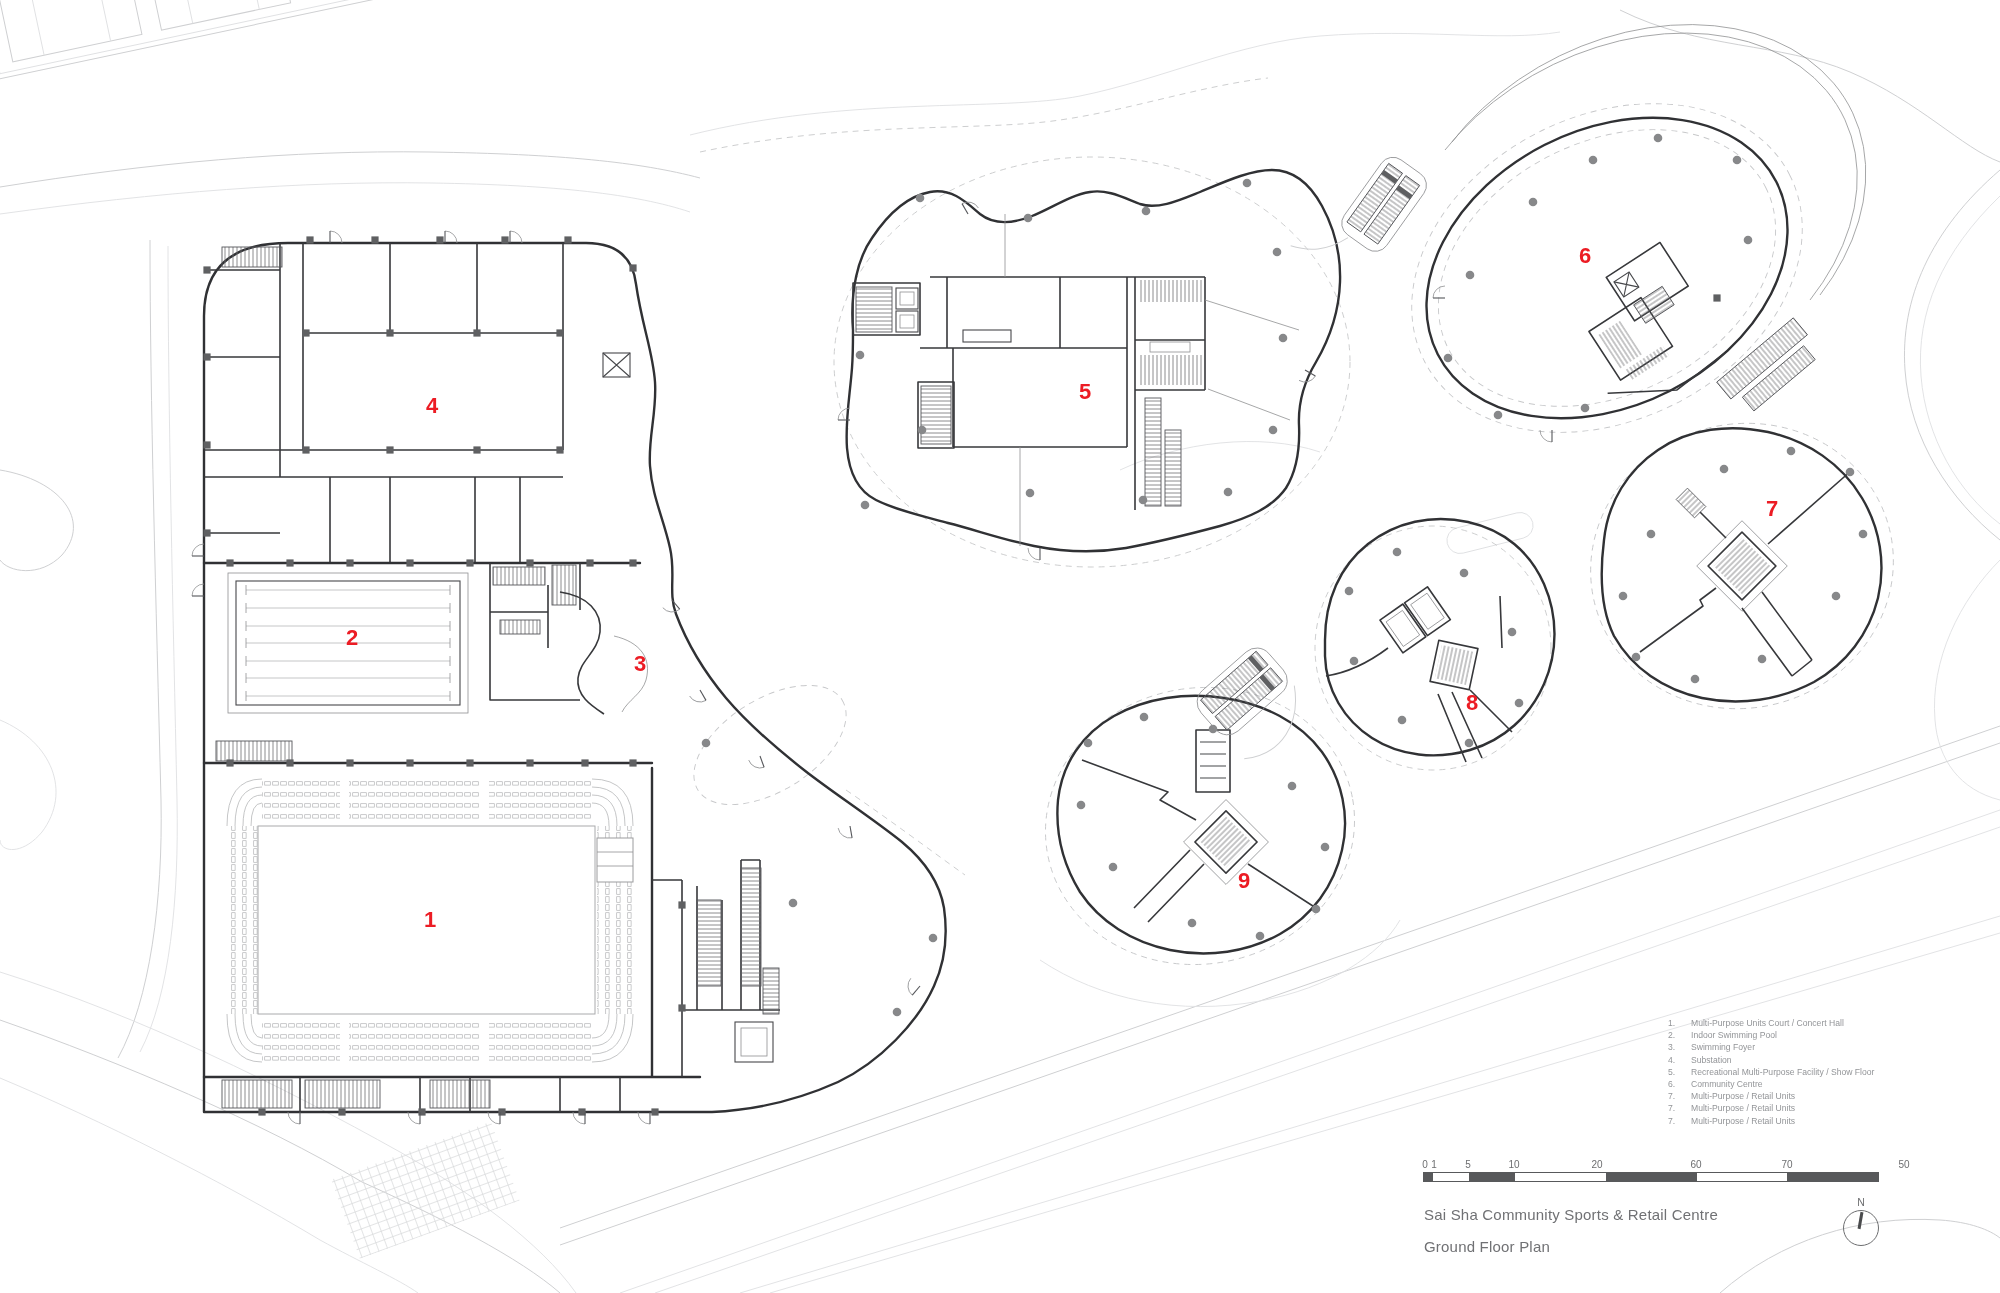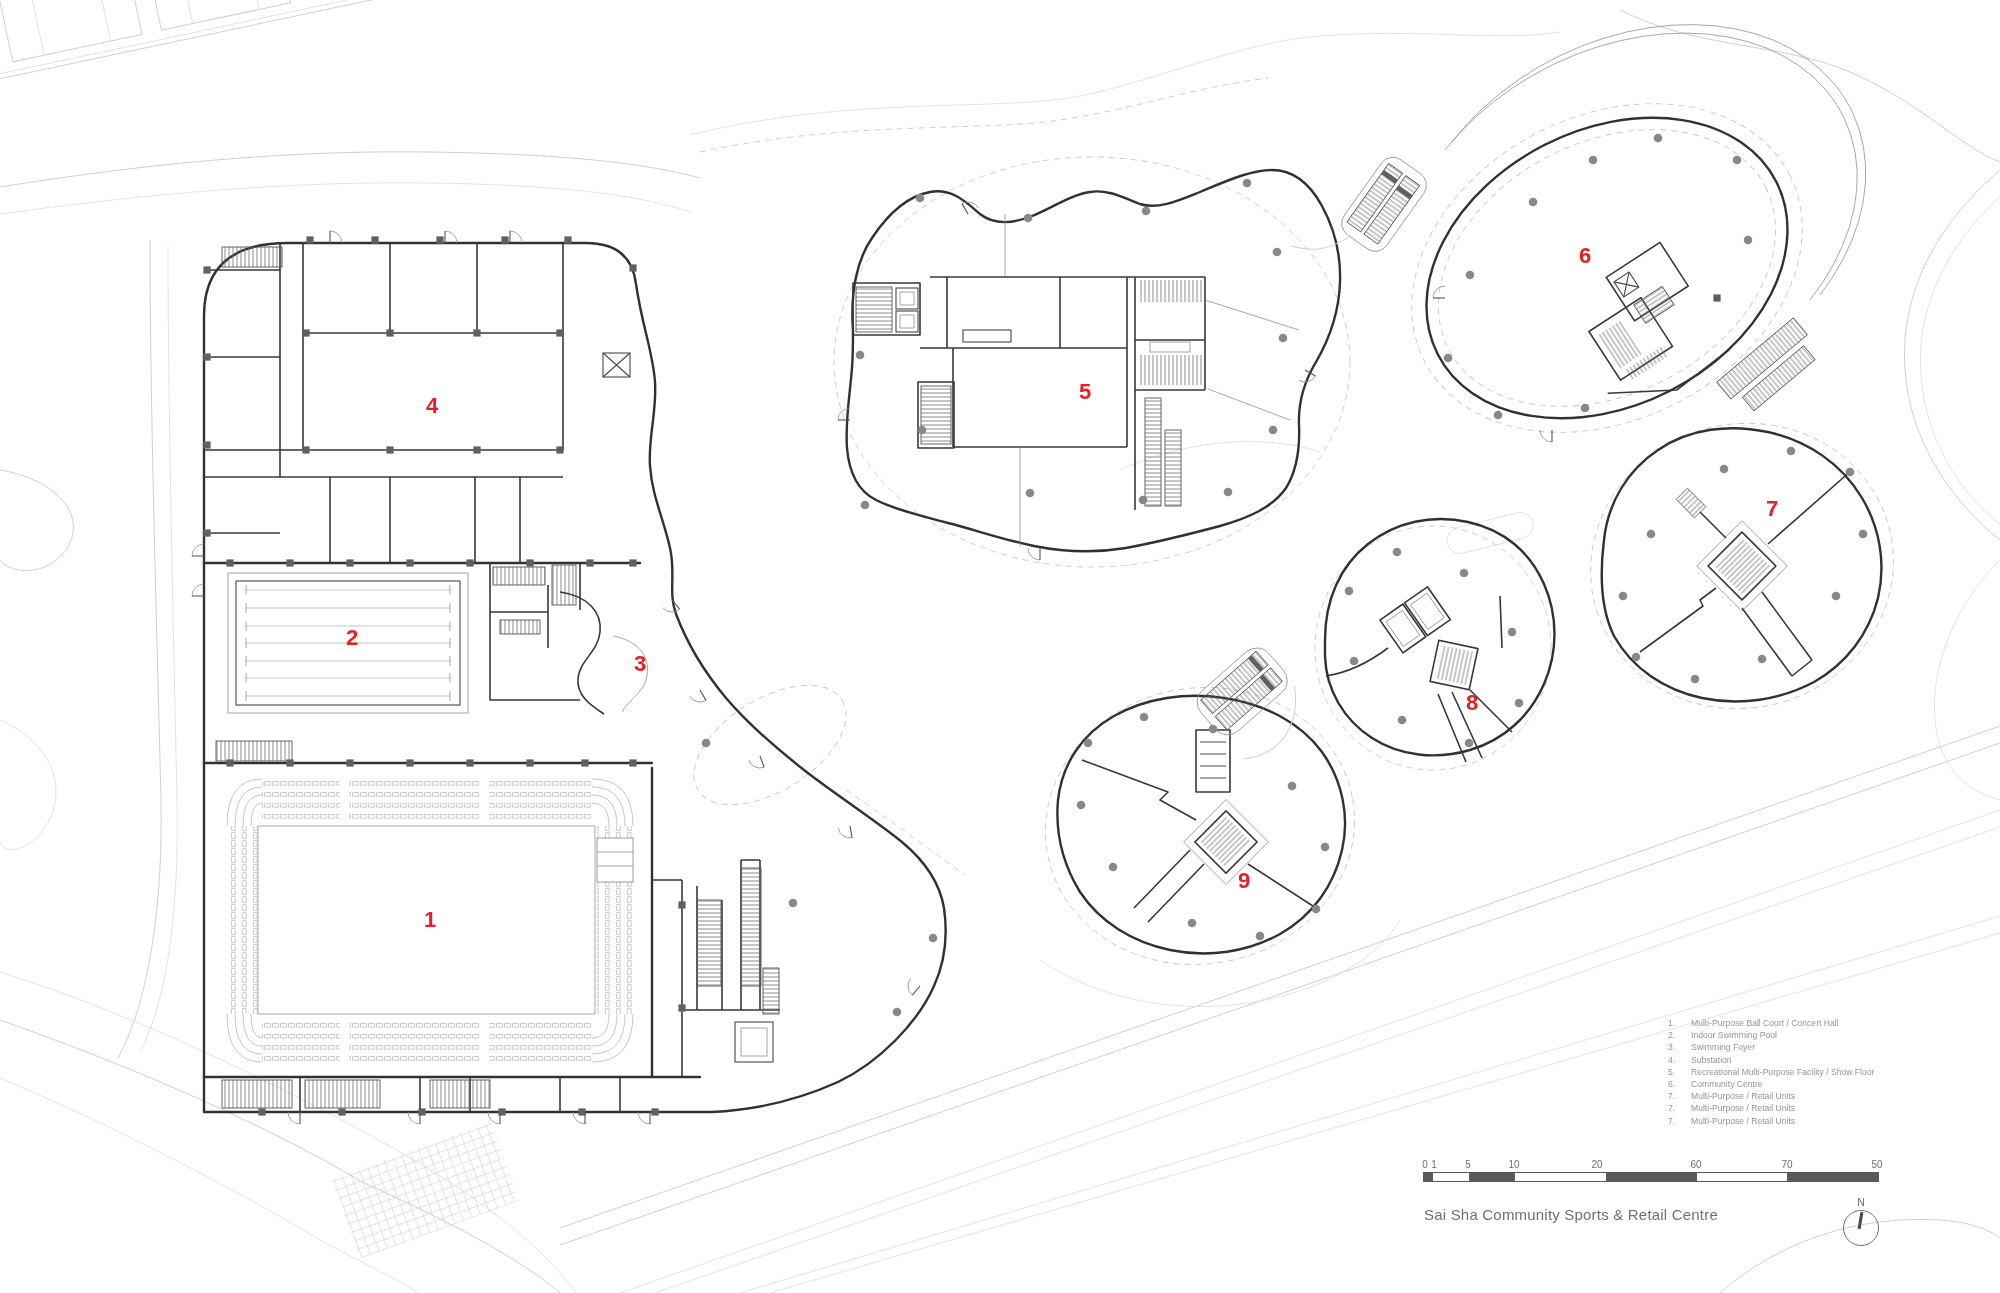--- a/index.html
+++ b/index.html
@@ -407,21 +407,21 @@
   <text class="lbl" x="1585" y="263">6</text>
   <text class="lbl" x="1772" y="516">7</text>
   <text class="lbl" x="1472" y="710">8</text>
   <text class="lbl" x="1244" y="888">9</text>
 </g>
 </svg>
 
 <div class="legend">
   <div class="row">
         <span class="ln">1.</span>
-        <span>Multi-Purpose Ball Court / Concert Hall</span>
+        <span>Multi-Purpose Units Court / Concert Hall</span>
       </div>
   <div class="row">
         <span class="ln">2.</span>
         <span>Indoor Swimming Pool</span>
       </div>
   <div class="row">
         <span class="ln">3.</span>
         <span>Swimming Foyer</span>
       </div>
   <div class="row">
@@ -452,35 +452,36 @@
 
 <div class="scale">
   <div class="ticks">
     <span style="left:2px">0</span>
     <span style="left:11px">1</span>
     <span style="left:45px">5</span>
     <span style="left:91px">10</span>
     <span style="left:174px">20</span>
     <span style="left:273px">60</span>
     <span style="left:364px">70</span>
-    <span style="left:454px">50</span>
+    <span style="left:481px">50</span>
   </div>
   <div class="bar">
     <i class="d" style="width:9px"></i>
         <i style="width:36px"></i>
         <i class="d" style="width:46px"></i>
         <i style="width:91px"></i>
         <i class="d" style="width:91px"></i>
         <i style="width:90px"></i>
         <i class="d" style="width:91px"></i>
   </div>
 </div>
 
 <div class="title">
   <div>Sai Sha Community Sports &amp; Retail Centre</div>
+  <div>Ground Floor Plan</div>
 </div>
 
 <div class="north">
   <div>N</div>
   <div class="circ">
     <div class="needle"></div>
   </div>
 </div>
 
 </div>

